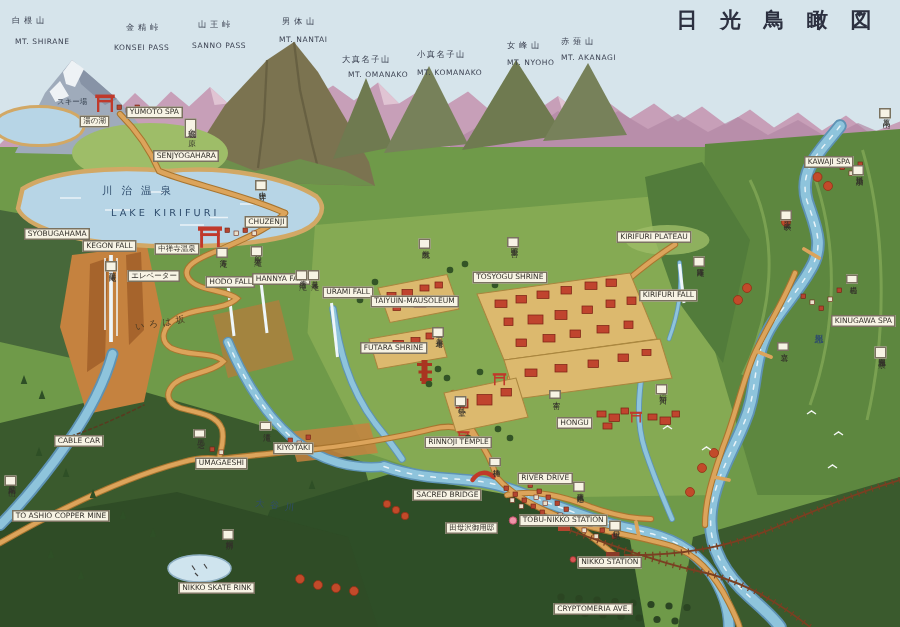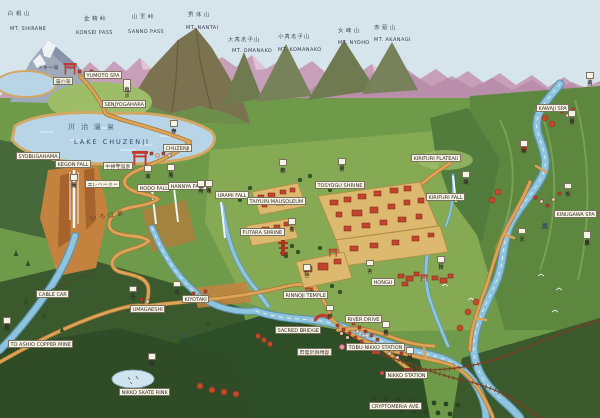--- a/index.html
+++ b/index.html
@@ -351,40 +351,41 @@
     <g stroke="#f2f6f2" stroke-width="1" fill="none">
           <path d="M538,276 l3,-2 3,2"></path>
           <path d="M556,290 l3,-2 3,2"></path>
           <path d="M442,286 l3,-2 3,2"></path>
           <path d="M468,300 l3,-2 3,2"></path>
           <path d="M552,312 l3,-2 3,2"></path>
         </g>
   </g>
 </svg>
 
+<div class="title">日光鳥瞰図</div>
 
 <div class="mja" style="left:8px;top:10px">白根山</div>
 <div class="men" style="left:10px;top:25px">MT. SHIRANE</div>
 <div class="mja" style="left:84px;top:15px">金精峠</div>
 <div class="men" style="left:76px;top:29px">KONSEI PASS</div>
 <div class="mja" style="left:132px;top:13px">山王峠</div>
 <div class="men" style="left:128px;top:28px">SANNO PASS</div>
 <div class="mja" style="left:188px;top:11px">男体山</div>
 <div class="men" style="left:186px;top:24px">MT. NANTAI</div>
 <div class="mja" style="left:228px;top:36px;letter-spacing:1px">大真名子山</div>
 <div class="men" style="left:232px;top:47px">MT. OMANAKO</div>
 <div class="mja" style="left:278px;top:33px;letter-spacing:1px">小真名子山</div>
 <div class="men" style="left:278px;top:46px">MT. KOMANAKO</div>
 <div class="mja" style="left:338px;top:27px">女峰山</div>
 <div class="men" style="left:338px;top:39px">MT. NYOHO</div>
 <div class="mja" style="left:374px;top:24px">赤薙山</div>
 <div class="men" style="left:374px;top:36px">MT. AKANAGI</div>
 
 <div class="wtext" style="left:68px;top:122px;font-size:7px;letter-spacing:6px">川治温泉</div>
-<div class="wtext" style="left:74px;top:138px;font-size:6.5px;letter-spacing:2px">LAKE CHUZENJI</div>
+<div class="wtext" style="left:74px;top:138px;font-size:6.5px;letter-spacing:2px">LAKE KIRIFURI</div>
 <div class="wtext" style="left:170px;top:333px;font-size:6px;letter-spacing:4px;transform:rotate(7deg)">大谷川</div>
 <div class="wtext v" style="left:540px;top:218px;font-size:6px">鬼怒川</div>
 <div class="rdtext" style="left:90px;top:211px;font-size:6px;letter-spacing:3px;transform:rotate(-9deg)">いろは坂</div>
 <div class="rdtext" style="left:38px;top:64px;font-size:5px;color:#35404f">スキー場</div>
 
 <div class="chip" style="left:53px;top:77px">湯の湖</div>
 <div class="chip" style="left:84px;top:71px">YUMOTO SPA</div>
 <div class="chip v" style="left:123px;top:79px">戦場ヶ原</div>
 <div class="chip" style="left:102px;top:100px">SENJYOGAHARA</div>
 <div class="chip" style="left:16px;top:152px">SYOBUGAHAMA</div>

